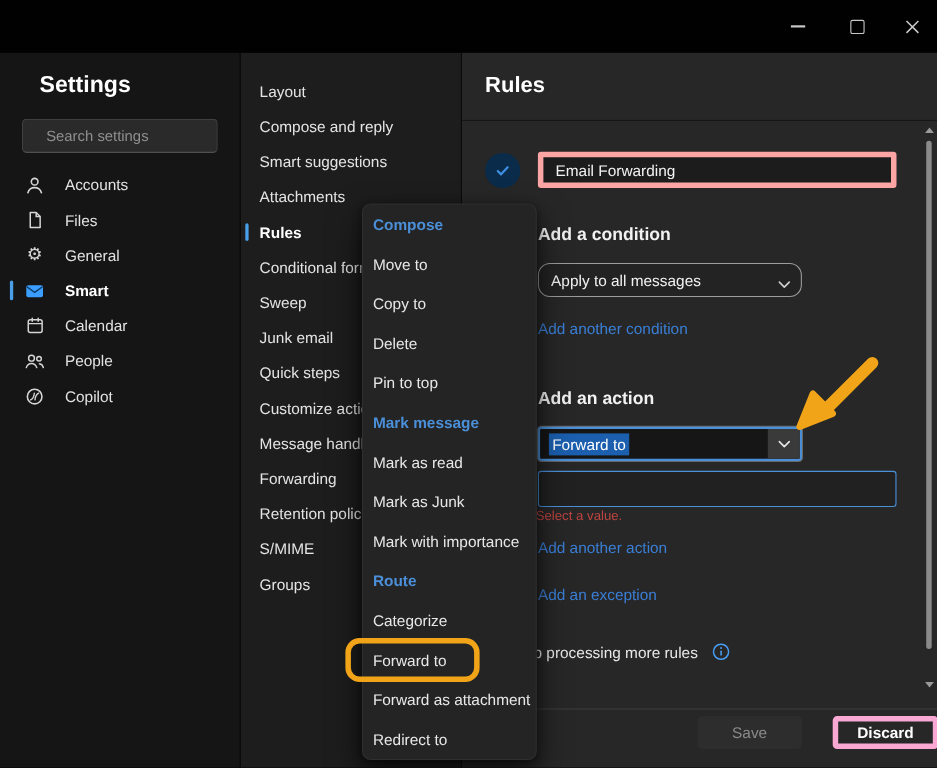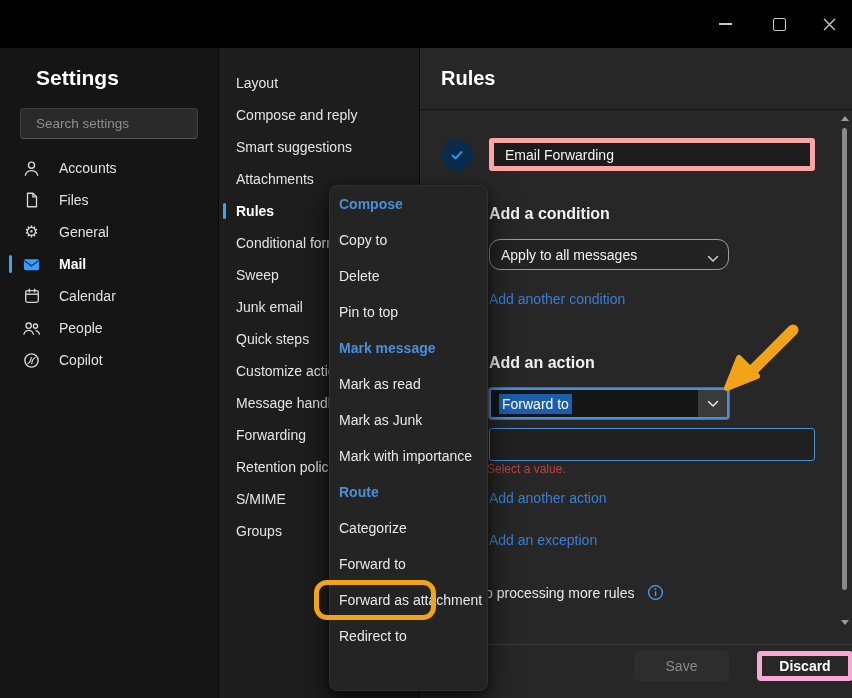--- a/index.html
+++ b/index.html
@@ -11,21 +11,21 @@
   .titlebar { position:absolute; left:0; top:0; width:852px; height:48px; background:#010101; }
   .winbtn { position:absolute; top:0; width:46px; height:48px; display:flex; align-items:center; justify-content:center; }
   .btn-min { left:702px; } .btn-max { left:756px; } .btn-close { left:806px; }
   .min-glyph { width:13px; height:1.5px; background:#c8c8c8; }
   .max-glyph { width:13px; height:13px; border:1.4px solid #c8c8c8; border-radius:2px; }
 
   
   .sidebar { position:absolute; left:0; top:48px; width:218px; height:650px; background:#151515; }
   .settings-title { position:absolute; left:36px; top:18px; font-size:21px; font-weight:700; color:#ffffff; }
   .searchbox { position:absolute; left:20px; top:60px; width:178px; height:31px; background:#2a2a2a;
-    border:1px solid #3f3f3f; border-bottom-color:#565656; border-radius:4px; display:flex; align-items:center; padding:0 8px; gap:7px; }
+    border:1px solid #3f3f3f; border-bottom-color:#565656; border-radius:4px; display:flex; align-items:center; padding:0 14px; gap:7px; }
   .searchbox input { flex:1; background:transparent; border:none; outline:none; color:#cfcfcf; font-size:13.5px; font-family:inherit; }
   .searchbox input::placeholder { color:#8f8f8f; }
   .side-list { position:absolute; left:0; top:104px; width:218px; }
   .side-item { position:relative; height:32px; display:flex; align-items:center; padding-left:22px; gap:18px; color:#e2e2e2; font-size:14px; }
   .side-item .ic { width:19px; height:19px; display:flex; align-items:center; justify-content:center; flex:none; }
   .side-item.selected { color:#ffffff; font-weight:700; }
   .side-item.selected::before { content:""; position:absolute; left:9px; top:7px; width:3px; height:18px; border-radius:2px; background:#4a9fe8; }
   .gear-glyph { font-size:16px; color:#d6d6d6; line-height:1; }
 
   
@@ -146,21 +146,21 @@
           </span>
         <span>General</span>
       </div>
       <div class="side-item selected">
         <span class="ic">
           <svg width="19" height="19" viewBox="0 0 20 20">
               <rect x="2" y="4.5" width="16" height="11.5" rx="2" fill="#3b9eff"></rect>
               <path d="M2.5 6 10 11.4 17.5 6" stroke="#0e3b63" stroke-width="1.4" fill="none"></path>
             </svg>
         </span>
-        <span>Mail</span>
+        <span>Smart</span>
       </div>
       <div class="side-item">
         <span class="ic">
           <svg width="18" height="18" viewBox="0 0 20 20">
               <rect x="3" y="4" width="14" height="13" rx="2" fill="none" stroke="#d6d6d6" stroke-width="1.5"></rect>
               <path d="M3 8h14" stroke="#d6d6d6" stroke-width="1.5"></path>
               <path d="M7 2.5v3M13 2.5v3" stroke="#d6d6d6" stroke-width="1.5" stroke-linecap="round"></path>
             </svg>
         </span>
         <span>Calendar</span>
@@ -289,20 +289,21 @@
     <div class="btn btn-save">Save</div>
     <div class="btn btn-discard">Discard</div>
 
     <div class="sb-up"></div>
     <div class="sb-thumb"></div>
     <div class="sb-down"></div>
   </div>
 
   <div class="menu">
     <div class="menu-row hdr">Compose</div>
+    <div class="menu-row">Move to</div>
     <div class="menu-row">Copy to</div>
     <div class="menu-row">Delete</div>
     <div class="menu-row">Pin to top</div>
     <div class="menu-row hdr">Mark message</div>
     <div class="menu-row">Mark as read</div>
     <div class="menu-row">Mark as Junk</div>
     <div class="menu-row">Mark with importance</div>
     <div class="menu-row hdr">Route</div>
     <div class="menu-row">Categorize</div>
     <div class="menu-row">Forward to</div>

